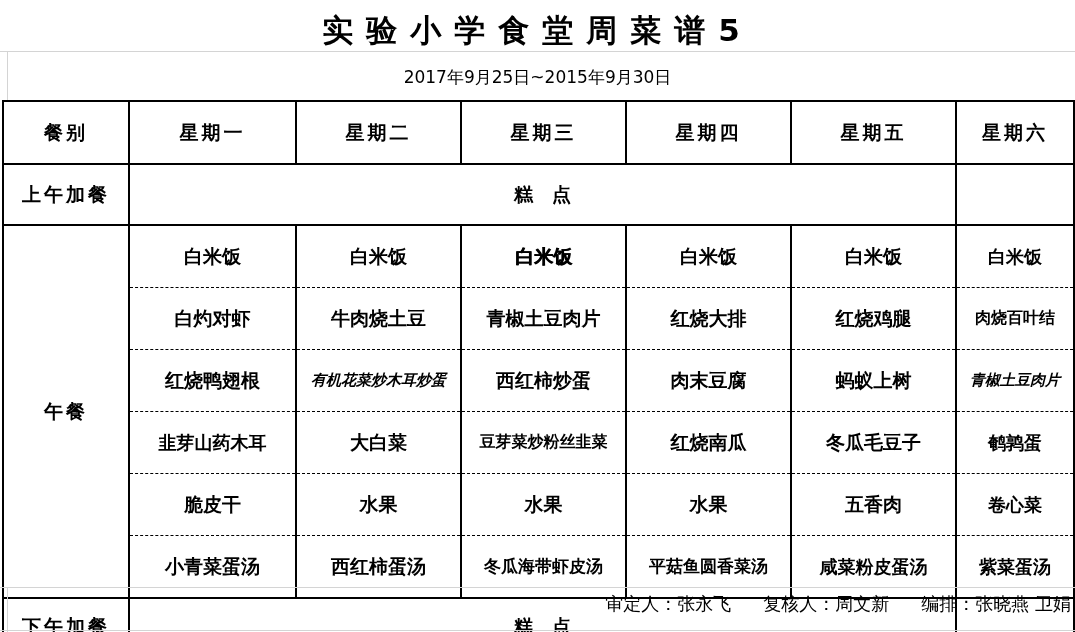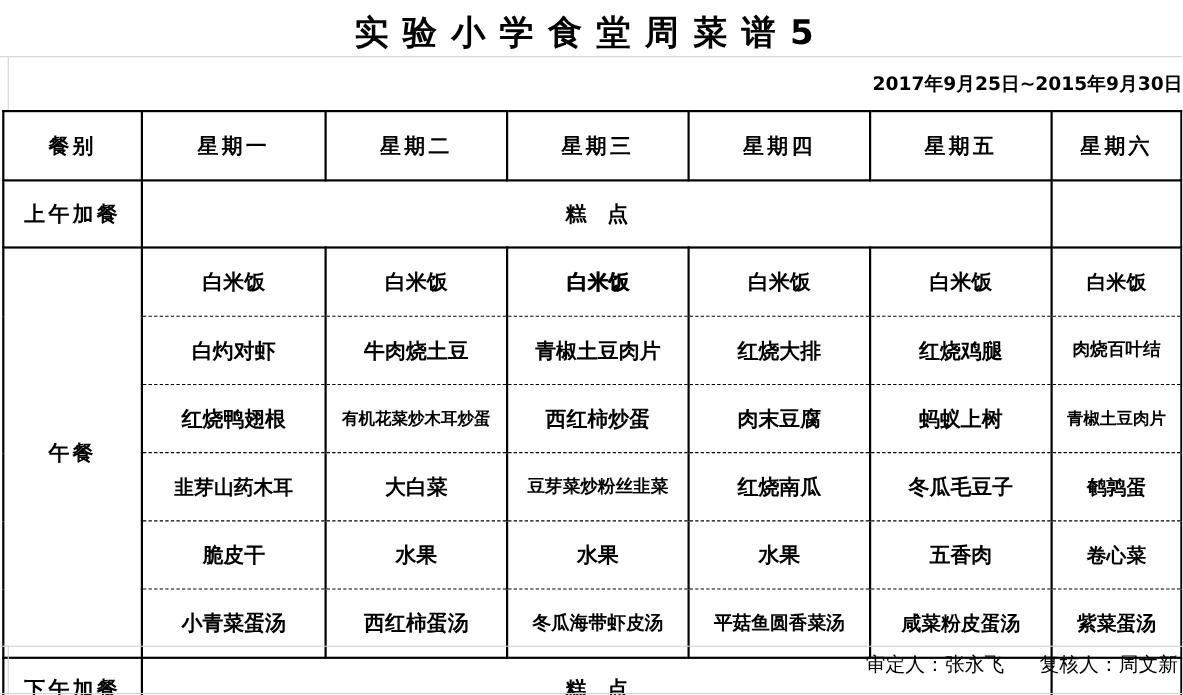--- a/index.html
+++ b/index.html
@@ -6,38 +6,38 @@
   #page{position:relative;width:1075px;height:632px;background:#ffffff;
         font-family:"DejaVu Sans",sans-serif;color:#000;overflow:hidden;}
 
   .title{position:absolute;top:8px;left:0;width:1075px;height:44px;line-height:44px;
          text-align:center;font-size:31px;font-weight:bold;letter-spacing:13px;}
 
   .gridline-h{position:absolute;left:0;width:1075px;height:1px;background:#d4d4d4;}
   .gridline-v{position:absolute;width:1px;background:#d4d4d4;}
 
   .daterow{position:absolute;top:60px;left:0;width:1075px;height:34px;line-height:34px;
-           text-align:right;font-size:17px;font-weight:bold;}
+           text-align:center;font-size:17px;font-weight:normal;}
 
   table.menu{position:absolute;top:100px;left:2px;border-collapse:collapse;
              table-layout:fixed;width:1071px;}
   table.menu td{border:2px solid #000;text-align:center;vertical-align:middle;
                 font-weight:bold;font-size:19px;padding:4px;overflow:hidden;white-space:nowrap;}
   tr.rh   td{height:53px;}
   tr.rhead td{height:53px;letter-spacing:3px;}
   tr.rsnack td{height:51px;}
   tr.rbottom td{height:47px;font-family:Liberation Serif, serif;}
   td.lbl{letter-spacing:3px;}
   .dashB{border-bottom:1px dashed #000 !important;}
   .dashT{border-top:1px dashed #000 !important;}
   .xb{text-shadow:0.7px 0 currentColor;}
   .fs18{font-size:18px !important;}
   .fs17{font-size:17px !important;}
   .fs16{font-size:16px !important;}
-  .fs15{font-size:15px !important;}
+  .fs15{font-size:15px !important;font-style:italic;}
 
   .footer{position:absolute;top:592px;right:4px;display:flex;gap:32px;
           font-size:18px;font-weight:normal;white-space:nowrap;}
 </style>
 </head>
 <body>
 
 <div id="page">
 
   <div class="title">实验小学食堂周菜谱5</div>
@@ -133,15 +133,16 @@
   </tbody>
     </table>
 
   <div class="gridline-h" style="top:587px;"></div>
   <div class="gridline-v" style="left:7px;top:587px;height:45px;"></div>
   <div class="gridline-h" style="top:630px;"></div>
 
   <div class="footer">
     <span>审定人：张永飞</span>
     <span>复核人：周文新</span>
+    <span>编排：张晓燕 卫娟</span>
   </div>
 
 </div>
 
 </body></html>

